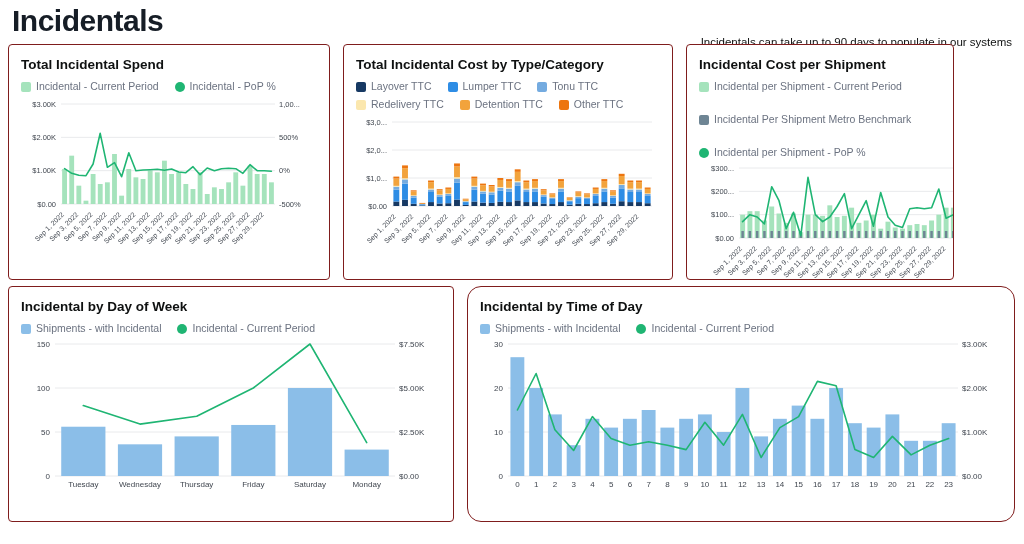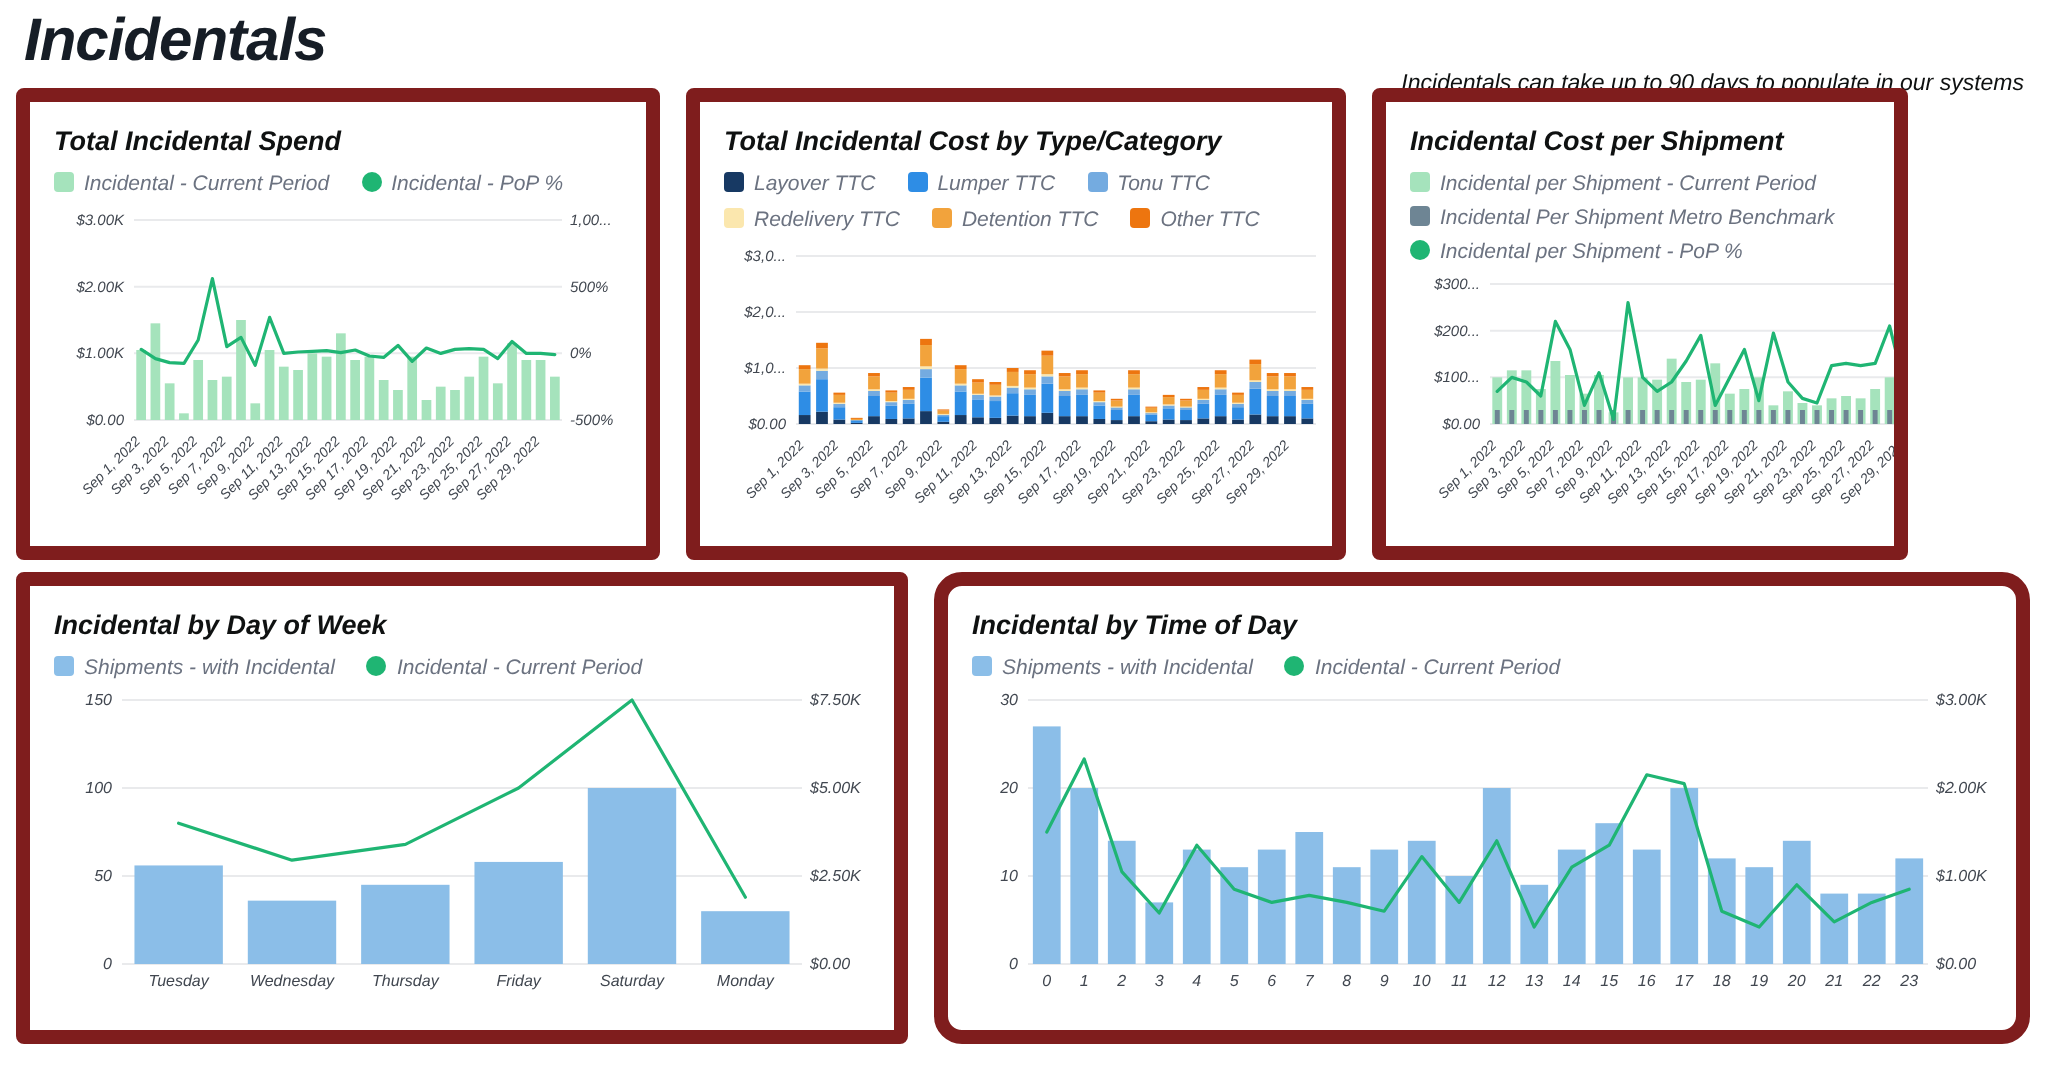--- a/index.html
+++ b/index.html
@@ -1,32 +1,32 @@
 <!DOCTYPE html>
 <html><head>
 <meta charset="utf-8">
 <style>
   * { box-sizing: border-box; }
   html,body { margin:0; padding:0; }
   body {
     width:1024px; height:544px; overflow:hidden; background:#ffffff;
     font-family:"Liberation Sans", sans-serif; color:#0f1111; position:relative;
   }
-  .page { padding:0 8px;font-style:italic; }
+  .page { padding:0 8px; }
   h1.page-title { margin:4px 0 2px 4px; font-size:30px; font-weight:800; color:#161d26; letter-spacing:-0.5px; }
   .note { position:absolute; top:36px; right:12px; font-size:11.5px; color:#0f1111;padding-left:30px; }
   .row { display:flex; gap:13px; margin-top:6px; }
   .card {
-    background:#fff; border:7px solid #7f1d1d; border-radius:4px;
+    background:#fff; border:1px solid #7f1d1d; border-radius:4px;
     padding:12px 12px 8px 12px; height:236px; overflow:hidden; position:relative;
   }
   .card-title { margin:0; font-size:13.5px; font-weight:700; color:#0f1111; }
   .legend { display:flex; flex-wrap:wrap; column-gap:16px; row-gap:6px; font-size:10.5px; color:#6b7280; margin:8px 0 4px 0; }
-  .legend.col { flex-direction:column; row-gap:5px; }
-  .legend-item { display:flex; align-items:flex-start; gap:5px; white-space:nowrap; }
+  .legend.col { flex-direction:column; row-gap:21px; }
+  .legend-item { display:flex; align-items:flex-end; gap:5px; white-space:nowrap; }
   .swatch { width:10px; height:10px; border-radius:2px; flex:none; }
   .swatch.circle { border-radius:50%; }
   .c1 { width:322px; } .c2 { width:330px; } .c3 { width:268px; }
   .c4 { width:446px; } .c5 { width:548px;border-radius:14px; }
   svg text { font-family:"Liberation Sans", sans-serif; }
 </style>
 </head>
 <body>
 
 <div class="page">

